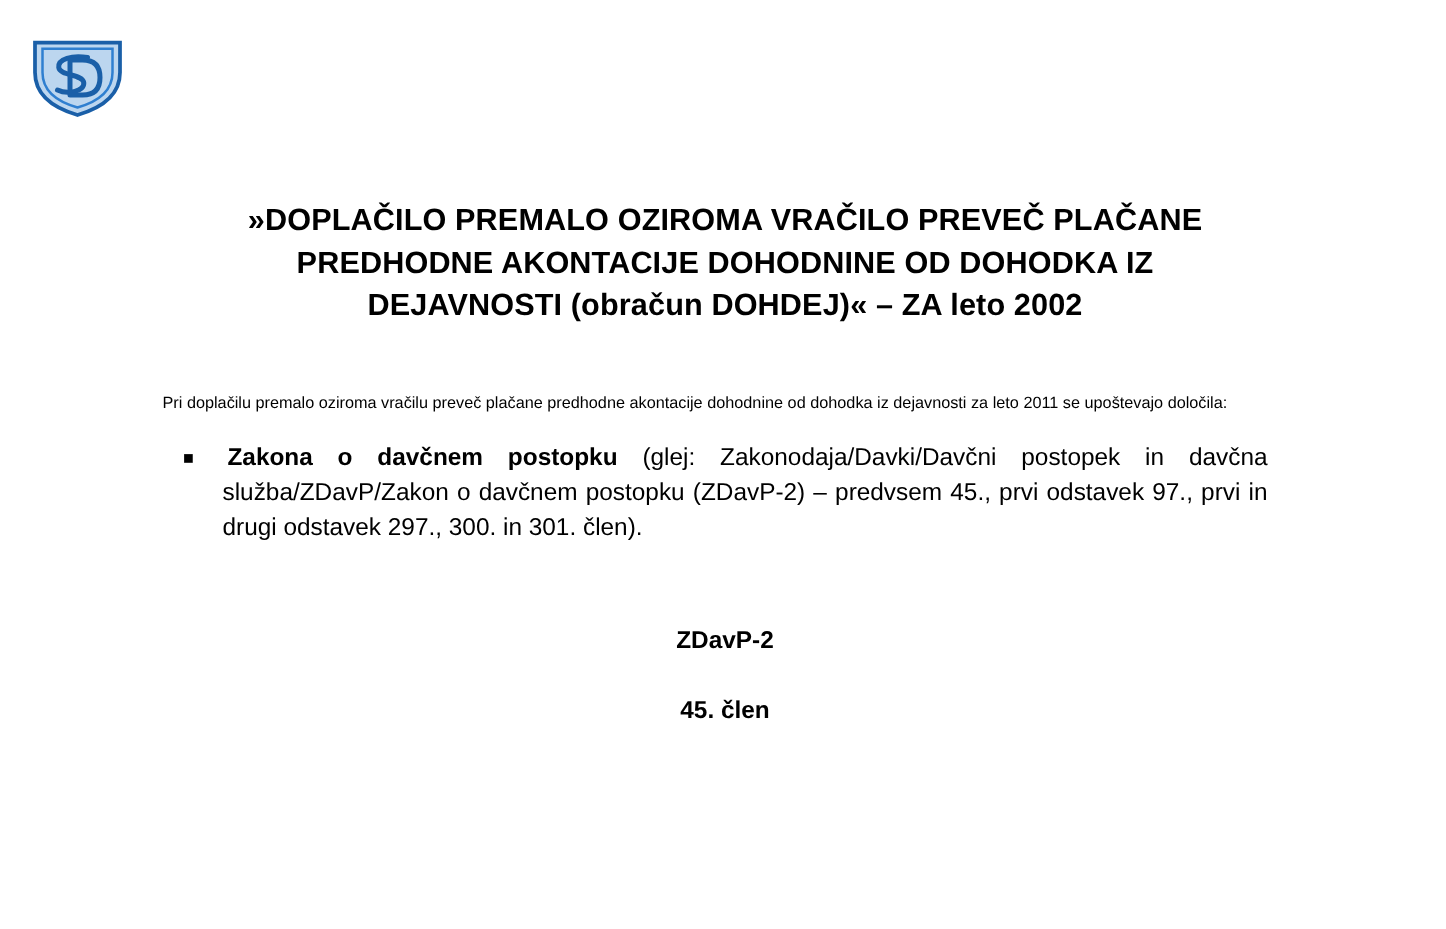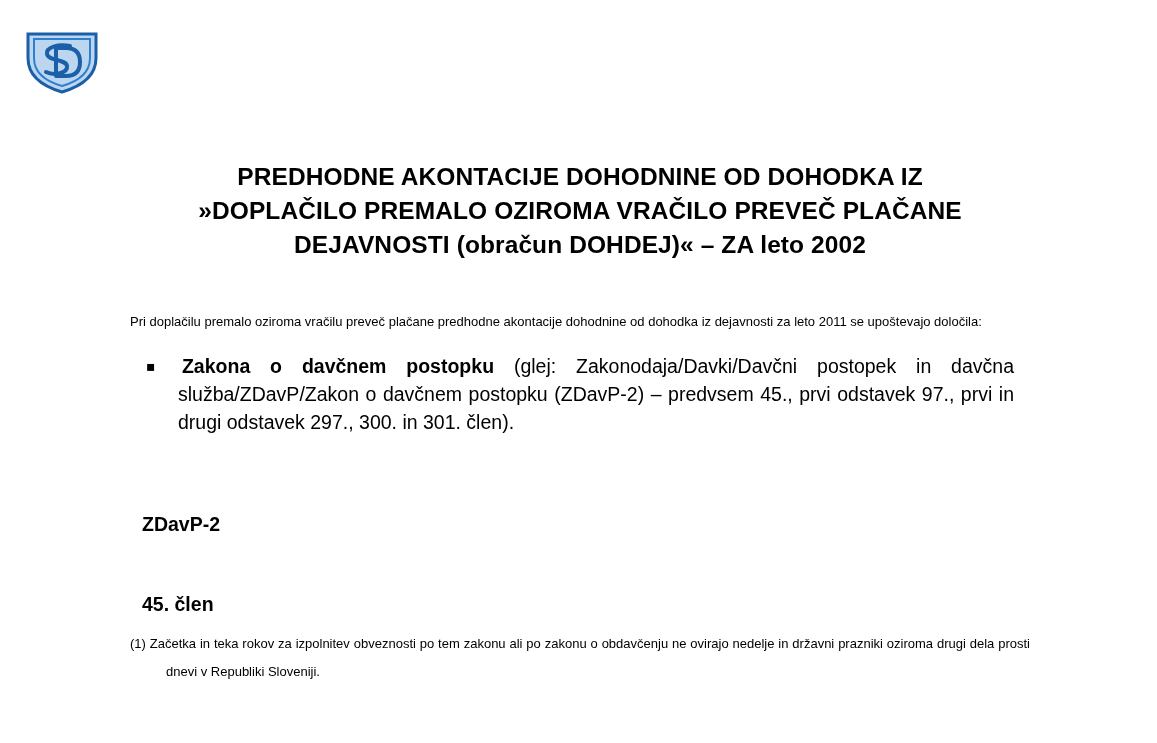--- a/index.html
+++ b/index.html
@@ -84,25 +84,25 @@
   }
   .bullet-mark {
     font-family: "DejaVu Sans", sans-serif;
     font-size: 14px;
     vertical-align: 2px;
     margin-right: 12px;
   }
   b, .bold { font-weight: bold; }
 
   .center {
-    text-align: left;
+    text-align: center;
     font-size: 19.5px;
     font-weight: bold;
     line-height: 28px;
-    margin: 12px;
+    margin: 0;
   }
 
   .spacer-lg { height: 46px; }
   .spacer-md { height: 28px; }
 
   .law-block { margin-top: 0; }
 </style>
 </head>
 <body>
 
@@ -114,41 +114,37 @@
       <path d="M10 10 L78 10 L78 34 Q78 58 44 68 Q10 58 10 34 Z" fill="#bcd6ef" stroke="#1a5fa8" stroke-width="3"></path>
       <path d="M16 15 L72 15 L72 34 Q72 54 44 62 Q16 54 16 34 Z" fill="none" stroke="#2f7fd0" stroke-width="2"></path>
 
       <path d="M52 22 C40 20 28 23 29 30 C30 37 48 35 49 42 C50 49 36 52 28 48" fill="none" stroke="#1a5fa8" stroke-width="4" stroke-linecap="round"></path>
       <path d="M38 24 L38 52 L48 52 Q62 52 62 38 Q62 24 48 24 Z" fill="none" stroke="#1a5fa8" stroke-width="4" stroke-linejoin="round"></path>
       <circle cx="44" cy="38" r="1.5" fill="#1a5fa8"></circle>
     </svg>
   </div>
 
   <div class="title-block">
+    <div class="title-line">»DOPLAČILO PREMALO OZIROMA VRAČILO PREVEČ PLAČANE</div>
     <div class="title-line">PREDHODNE AKONTACIJE DOHODNINE OD DOHODKA IZ</div>
-    <div class="title-line">»DOPLAČILO PREMALO OZIROMA VRAČILO PREVEČ PLAČANE</div>
     <div class="title-line">DEJAVNOSTI (obračun DOHDEJ)« – ZA leto 2002</div>
   </div>
 
   <div class="body-block">
 
     <p class="para indent-hang">Pri doplačilu premalo oziroma vračilu preveč plačane predhodne akontacije dohodnine od dohodka iz dejavnosti za leto 2011 se upoštevajo določila:</p>
 
     <p class="bullet-row">
       <span class="bullet-mark">▪</span><b>Zakona o davčnem postopku</b><span> (glej: Zakonodaja/Davki/Davčni postopek in davčna služba/ZDavP/Zakon o davčnem postopku (ZDavP-2) – predvsem 45., prvi odstavek 97., prvi in drugi odstavek 297., 300. in 301. člen).</span>
     </p>
 
     <div class="spacer-lg"></div>
 
     <div class="law-block">
       <p class="center">ZDavP-2</p>
       <div class="spacer-md"></div>
       <p class="center">45. člen</p>
 
-      <p class="para hang-num">
-        <span>(1)</span>
-        <span>Začetka in teka rokov za izpolnitev obveznosti po tem zakonu ali po zakonu o obdavčenju ne ovirajo nedelje in državni prazniki oziroma drugi dela prosti dnevi v Republiki Sloveniji.</span>
-      </p>
 
     </div>
 
   </div>
 </div>
 
 </body></html>

